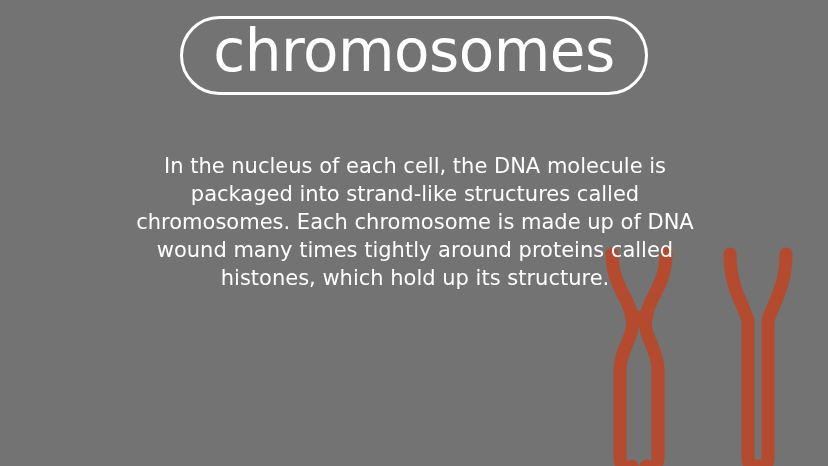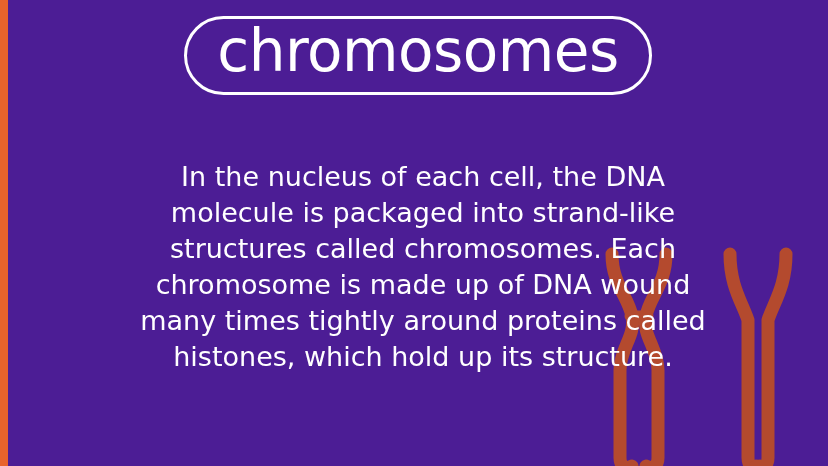--- a/index.html
+++ b/index.html
@@ -10,23 +10,22 @@
     width: 828px;
     height: 466px;
     overflow: hidden;
     background: #e8632c;
     font-family: "Liberation Sans", sans-serif;
     position: relative;
   }
   .slide {
     position: absolute;
     inset: 0;
-    background: #4c1d95;
+    background: #737373;
     overflow: hidden;
-    margin-left: 8px;
   }
   
   .chromo-art {
     position: absolute;
     right: 18px;
     bottom: -8px;
     width: 220px;
     height: 230px;
     pointer-events: none;
   }
@@ -62,21 +61,21 @@
   
   .body-wrap {
     position: absolute;
     top: 132px;
     left: 120px;
     width: 590px;
     text-align: center;
   }
   .body-text {
     color: #ffffff;
-    font-size: 27px;
+    font-size: 21px;
     line-height: 1.33;
     font-weight: 400;
     font-family: "DejaVu Sans", sans-serif;
   }
 </style>
 </head>
 <body>
 
 <div class="slide">
 

